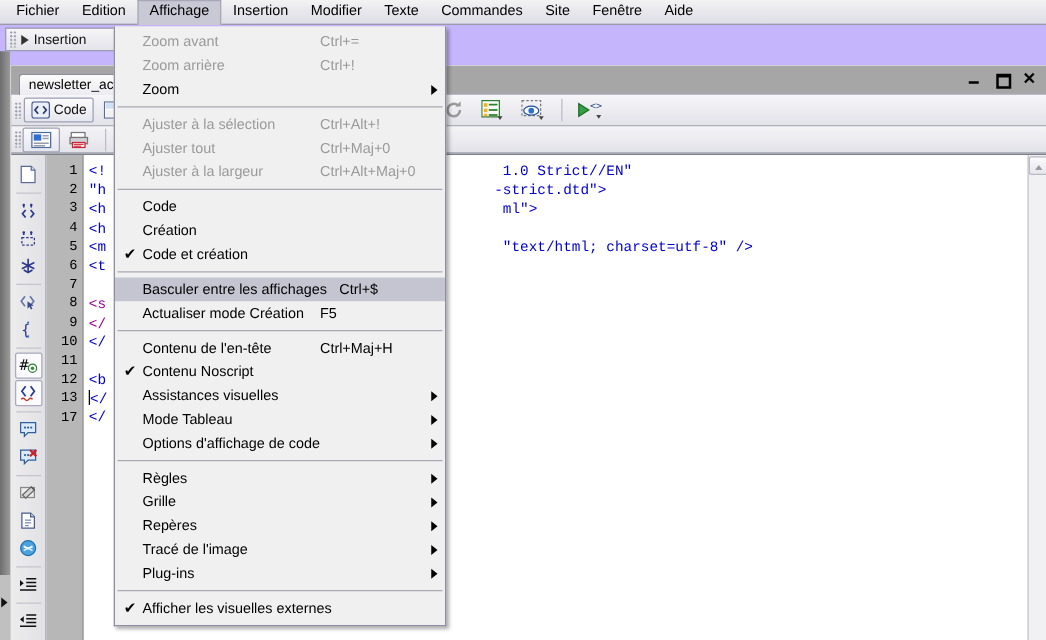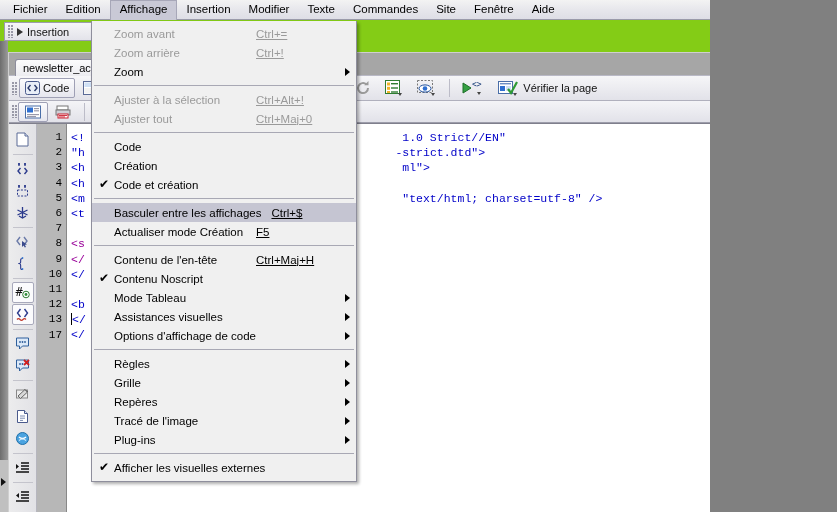--- a/index.html
+++ b/index.html
@@ -7,22 +7,22 @@
   html, body {
     margin: 0; padding: 0;
     width: 837px; height: 512px;
     overflow: hidden;
     font-family: "Liberation Sans", sans-serif;
     font-size: 11px;
     background: #808080;
   }
   #app {
     position: relative;
-    width: 710px; height: 512px;
-    background: #84cc16;
+    width: 837px; height: 512px;
+    background: #c4b5fd;
     overflow: hidden;
   }
 
   
   .menubar {
     position: absolute; left: 0; top: 0; width: 837px; height: 20px;
     background: linear-gradient(to bottom,#f3f3f3 0%,#e7e7ec 50%,#dedee6 100%);
     border-bottom: 1px solid #9a9aaa;
     display: flex; align-items: center;
     padding-left: 4px;
@@ -234,21 +234,21 @@
   .mrow {
     position: relative; height: 19px;
     display: flex; align-items: center;
     padding-left: 22px; padding-right: 14px;
     font-size: 11.5px; color: #000;
     cursor: default; white-space: nowrap; justify-content: space-between;
   }
   .mrow.disabled { color: #9a9a9a; }
   .mrow.hl { background: #c5c5d2; }
   .mrow .label { flex: 1; }
-  .mrow .accel { color: inherit; padding-left: 10px; text-decoration: underline; }
+  .mrow .accel { color: inherit; padding-left: 10px; }
   .mrow.disabled .accel { color: #9a9a9a; }
   .mrow .check {
     position: absolute; left: 7px; top: 3px;
     font-size: 12px; color: #000; line-height: 13px;
   }
   .mrow .submenu {
     position: absolute; right: 6px; top: 6px;
     width:0;height:0;border-left:5px solid #000;
     border-top:4px solid transparent;border-bottom:4px solid transparent;
   }
@@ -392,31 +392,20 @@
       <div class="sep-v"></div>
 
       <div class="tb-btn">
         <svg width="22" height="16" viewBox="0 0 22 16">
           <path d="M1 3 L1 13 L9 8 Z" fill="#35a043" stroke="#1d6f28"></path>
           <text x="10" y="7" font-size="8" fill="#1b3f7a" font-family="monospace">&lt;&gt;</text>
           <path d="M15 12 l4 0 l-2 3 Z" fill="#444"></path>
         </svg>
       </div>
 
-      <div class="tb-btn">
-        <svg width="22" height="16" viewBox="0 0 22 16">
-          <rect x="0.5" y="1.5" width="14" height="12" fill="#fff" stroke="#4a6ea8"></rect>
-          <rect x="2" y="3" width="11" height="1.4" fill="#6f90c4"></rect>
-          <rect x="2" y="6" width="5" height="5" fill="#2f6fd0"></rect>
-          <rect x="8" y="6" width="5" height="5" fill="#cfe0f5"></rect>
-          <path d="M10 9 L13 13 L19 2" fill="none" stroke="#2f9a34" stroke-width="2.2"></path>
-          <path d="M15 13 l4 0 l-2 3 Z" fill="#444"></path>
-        </svg>
-        <span>Vérifier la page</span>
-      </div>
     </div>
 
     <div class="stdtoolbar">
       <span class="gripper"></span>
       <div class="tb-btn active">
         <svg width="18" height="14" viewBox="0 0 18 14">
           <rect x="1.5" y="1" width="15" height="12" fill="#fff" stroke="#4a6ea8"></rect>
           <rect x="3" y="2.5" width="6" height="5" fill="#2f6fd0"></rect>
           <rect x="10" y="3" width="5" height="1.2" fill="#99a"></rect>
           <rect x="10" y="5.2" width="5" height="1.2" fill="#99a"></rect>
@@ -603,20 +592,24 @@
       </div>
       <div class="msep"></div>
       <div class="mrow disabled">
         <span class="label">Ajuster à la sélection</span>
         <span class="accel">Ctrl+Alt+!</span>
       </div>
       <div class="mrow disabled">
         <span class="label">Ajuster tout</span>
         <span class="accel">Ctrl+Maj+0</span>
       </div>
+      <div class="mrow disabled">
+        <span class="label">Ajuster à la largeur</span>
+        <span class="accel">Ctrl+Alt+Maj+0</span>
+      </div>
       <div class="msep"></div>
       <div class="mrow">
         <span class="label">Code</span>
         <span class="accel"></span>
       </div>
       <div class="mrow">
         <span class="label">Création</span>
         <span class="accel"></span>
       </div>
       <div class="mrow">
@@ -637,26 +630,26 @@
       <div class="mrow">
         <span class="label">Contenu de l'en-tête</span>
         <span class="accel">Ctrl+Maj+H</span>
       </div>
       <div class="mrow">
         <span class="check">✔</span>
         <span class="label">Contenu Noscript</span>
         <span class="accel"></span>
       </div>
       <div class="mrow">
+        <span class="label">Assistances visuelles</span>
+        <span class="accel"></span>
+        <span class="submenu"></span>
+      </div>
+      <div class="mrow">
         <span class="label">Mode Tableau</span>
-        <span class="accel"></span>
-        <span class="submenu"></span>
-      </div>
-      <div class="mrow">
-        <span class="label">Assistances visuelles</span>
         <span class="accel"></span>
         <span class="submenu"></span>
       </div>
       <div class="mrow">
         <span class="label">Options d'affichage de code</span>
         <span class="accel"></span>
         <span class="submenu"></span>
       </div>
       <div class="msep"></div>
       <div class="mrow">

